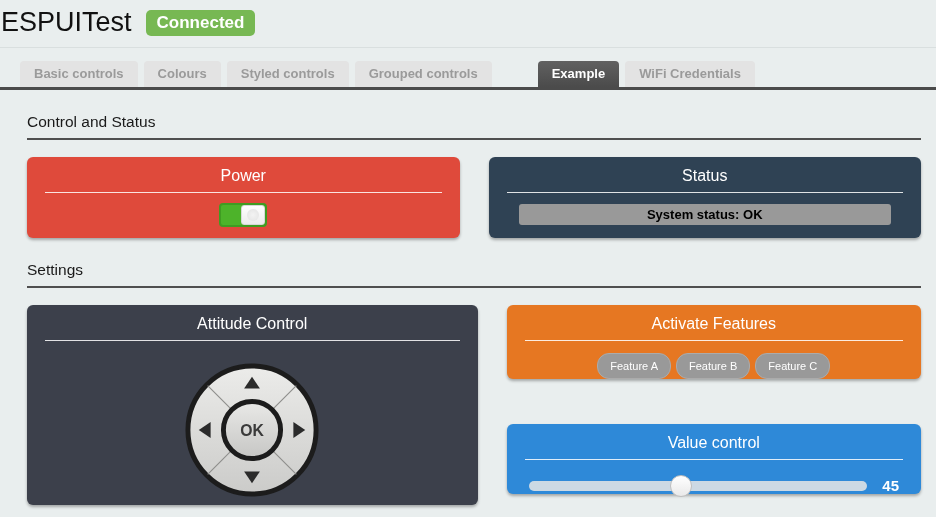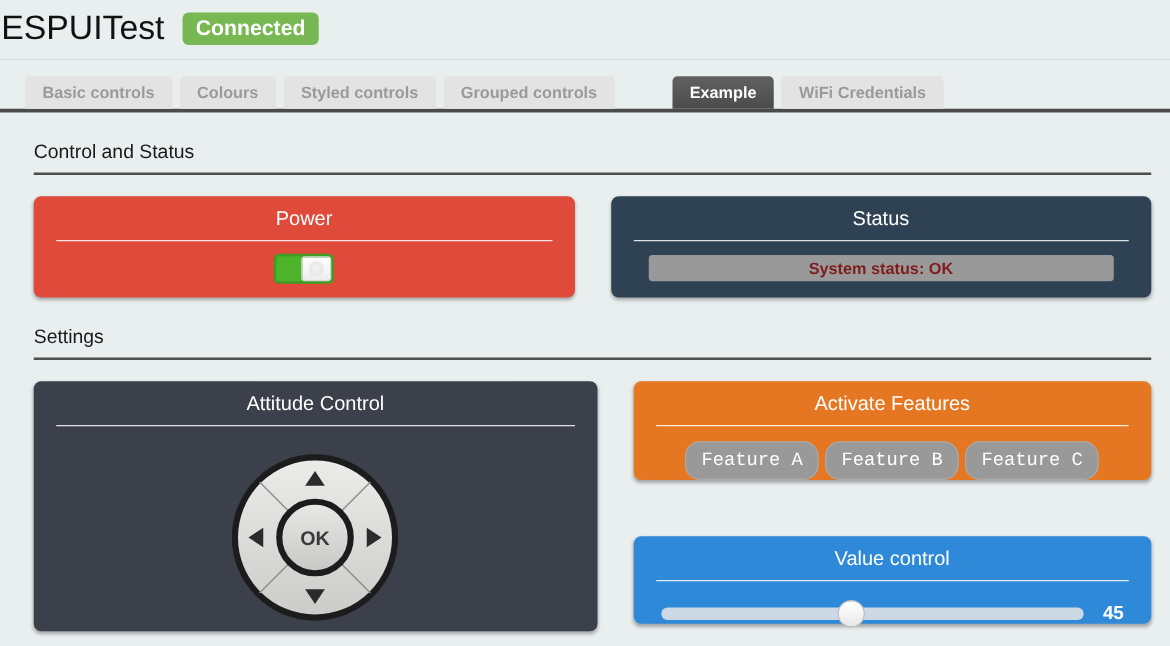--- a/index.html
+++ b/index.html
@@ -59,28 +59,28 @@
   .switch-knob::after {
     content:""; position:absolute; left:50%; top:50%; width:12px; height:12px;
     transform:translate(-50%,-50%); border-radius:50%;
     background:radial-gradient(#f3f3f3,#e2e2e2);
   }
 
   
   .status-bar {
     margin:11px 12px 0; height:21px; background:#999; border-radius:3px;
     display:flex; align-items:center; justify-content:center;
-    font-size:13px; font-weight:bold; color:#7f1d1d;
+    font-size:13px; font-weight:bold; color:#000000;
   }
 
   
   .btn-row { display:flex; justify-content:center; gap:5px; margin-top:12px; }
   .gray-btn {
     background:#999; border:1px solid #ababab; border-radius:12px; color:#fff;
-    font-size:15px; font-family:Liberation Mono, monospace;
+    font-size:11px; font-family:Liberation Sans, sans-serif;
     padding:6px 12px; cursor:pointer;
   }
 
   
   .slider-row { display:flex; align-items:center; margin:17px 4px 0; }
   .slider-track {
     flex:1; height:10px; background:#ccd9e4; border-radius:5px; position:relative; cursor:pointer;
   }
   .slider-knob {
     position:absolute; top:50%; width:22px; height:22px; border-radius:50%;

